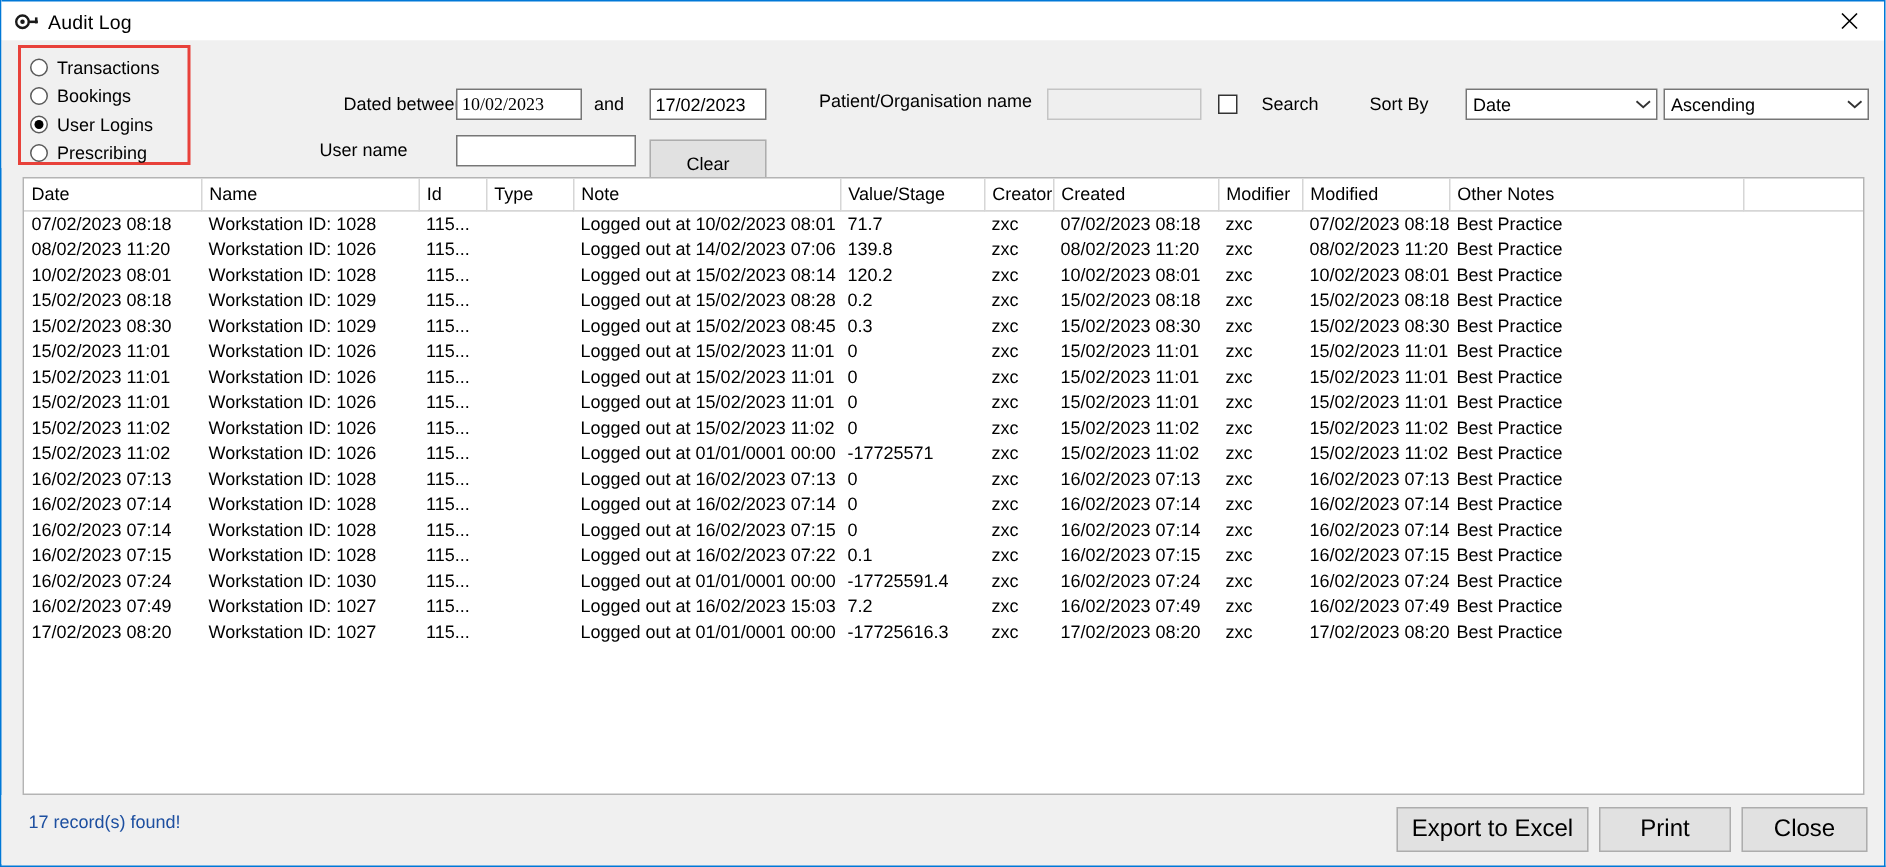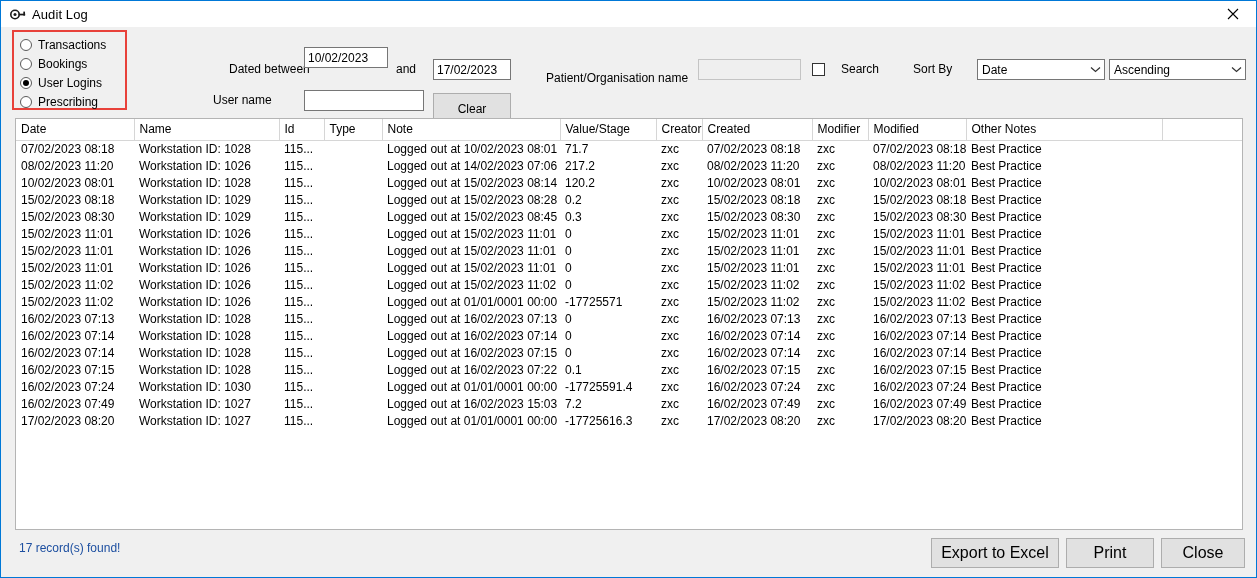--- a/index.html
+++ b/index.html
@@ -112,24 +112,24 @@
     color: #000;
     outline: none;
   }
   .txtbox.disabled {
     background: #efefef;
     border: 1px solid #c4c4c4;
     color: #6d6d6d;
   }
 
   #lbl-dated   { left: 228px; top: 35px; }
-  #date-from   { left: 303px; top: 20px; width: 84px; height: 21px; }
+  #date-from   { left: 303px; top: 32px; width: 84px; height: 21px; font-family: Liberation Serif, serif; }
   #lbl-and     { left: 395px; top: 35px; }
   #date-to     { left: 432px; top: 32px; width: 78px; height: 21px; }
-  #lbl-patorg  { left: 545px; top: 44px; }
+  #lbl-patorg  { left: 545px; top: 33px; }
   #patorg      { left: 697px; top: 32px; width: 103px; height: 21px; }
 
   #search-wrap {
     position: absolute;
     left: 811px; top: 35px;
     display: flex; align-items: center;
   }
   .checkbox-mark {
     width: 13px; height: 13px;
     border: 1px solid #333;
@@ -367,21 +367,21 @@
             <td>07/02/2023 08:18</td>
             <td>Best Practice</td>
             <td></td>
           </tr>
           <tr>
             <td>08/02/2023 11:20</td>
             <td>Workstation ID: 1026</td>
             <td>115...</td>
             <td></td>
             <td>Logged out at 14/02/2023 07:06</td>
-            <td>217.2</td>
+            <td>139.8</td>
             <td>zxc</td>
             <td>08/02/2023 11:20</td>
             <td>zxc</td>
             <td>08/02/2023 11:20</td>
             <td>Best Practice</td>
             <td></td>
           </tr>
           <tr>
             <td>10/02/2023 08:01</td>
             <td>Workstation ID: 1028</td>

